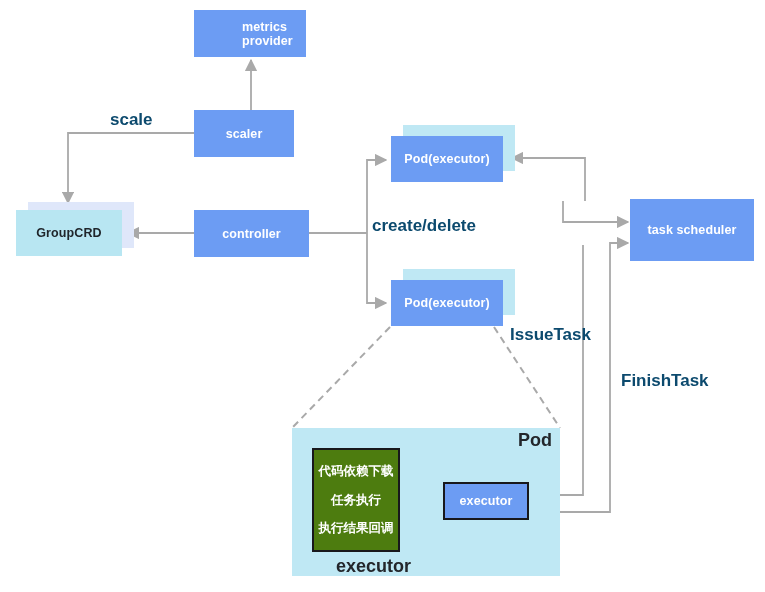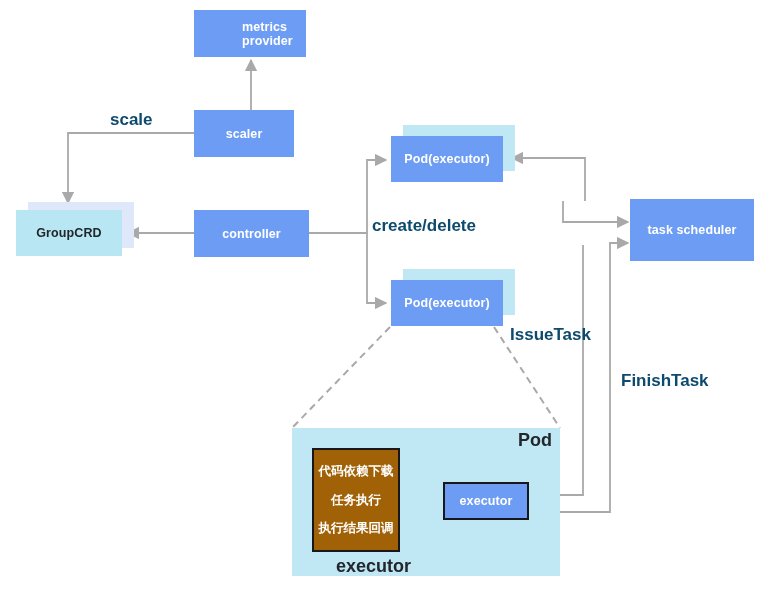--- a/index.html
+++ b/index.html
@@ -72,21 +72,21 @@
   .edge-label {
     position: absolute;
     font-size: 17px;
     font-weight: bold;
     color: #0c4a6e;
     white-space: nowrap;
   }
   .runtime-box {
     position: absolute;
     box-sizing: border-box;
-    background: #a16207;
+    background: #4d7c0f;
     border: 2px solid #18181c;
     display: flex;
     flex-direction: column;
     justify-content: space-between;
     align-items: center;
     padding: 13px 0 13px 0;
   }
   .runtime-line {
     color: #ffffff;
     font-size: 12.5px;

